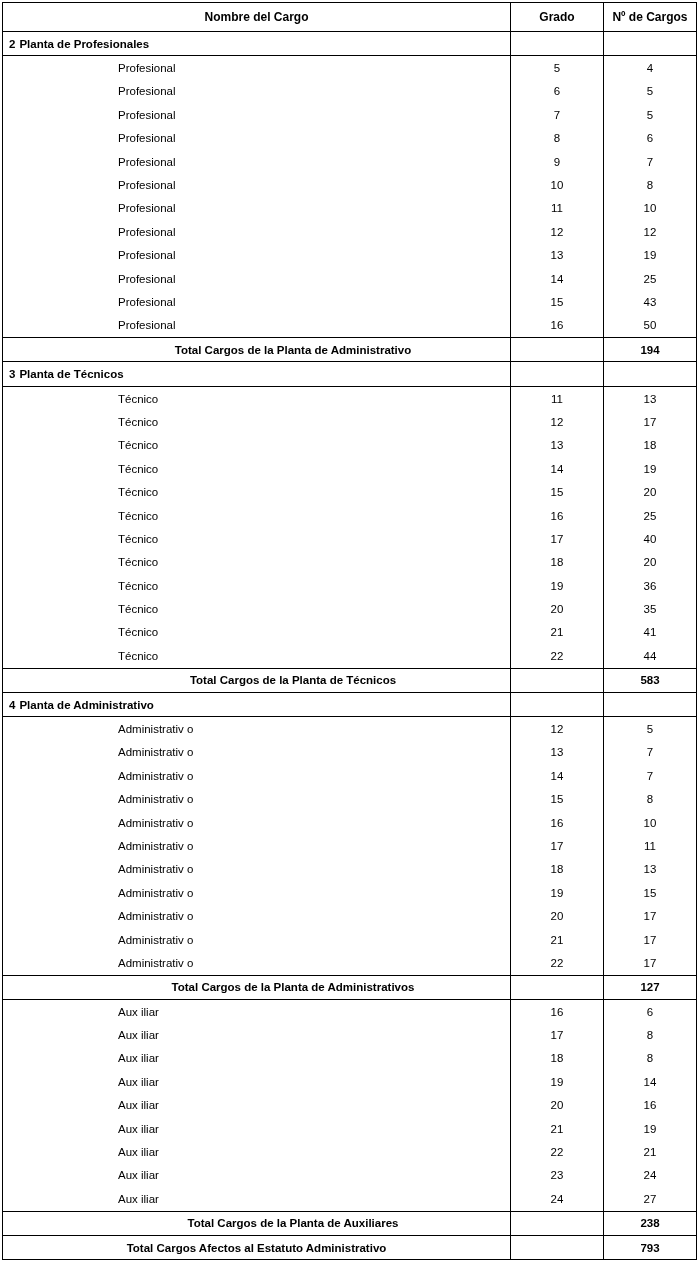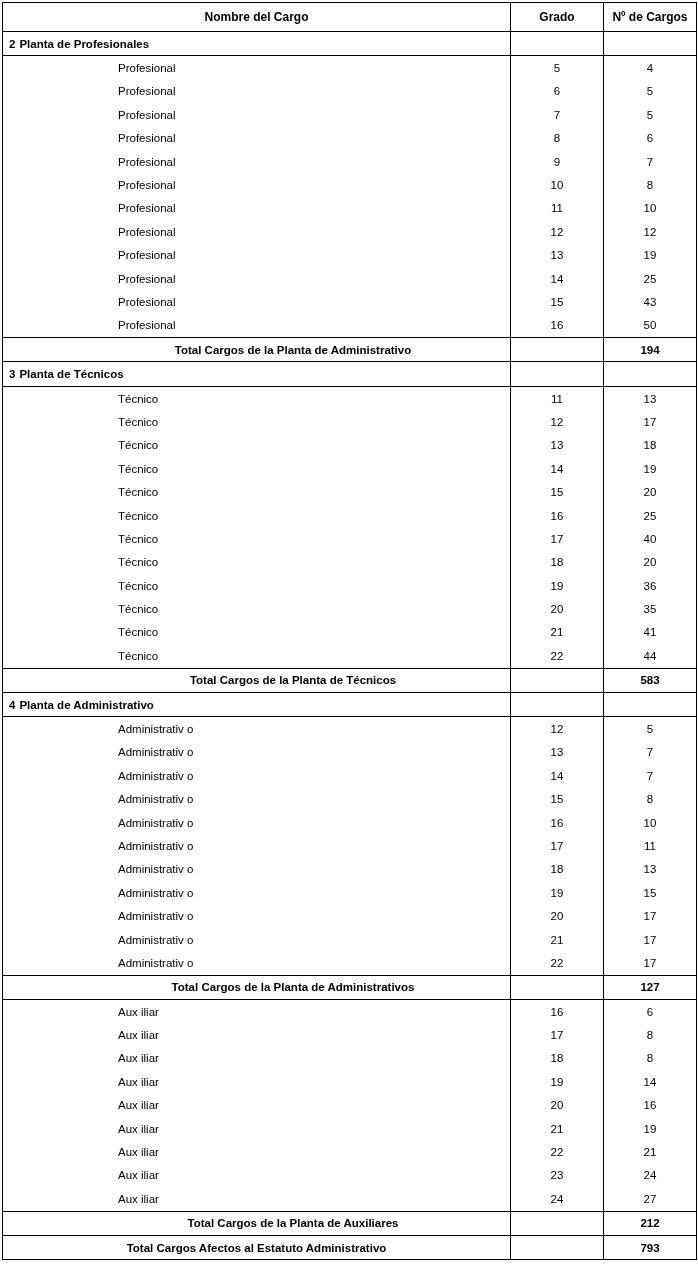--- a/index.html
+++ b/index.html
@@ -334,21 +334,21 @@
           <td class="c3">24</td>
         </tr>
         <tr class="data-row">
           <td class="c1">Aux iliar</td>
           <td class="c2">24</td>
           <td class="c3">27</td>
         </tr>
         <tr class="total-row">
           <td class="c1">Total Cargos de la Planta de Auxiliares</td>
           <td class="c2"></td>
-          <td class="c3">212</td>
+          <td class="c3">238</td>
         </tr>
         <tr class="grand-row">
           <td class="c1">Total Cargos Afectos al Estatuto Administrativo</td>
           <td class="c2"></td>
           <td class="c3">793</td>
         </tr>
       </tbody>
   </table>
 </div>
 

